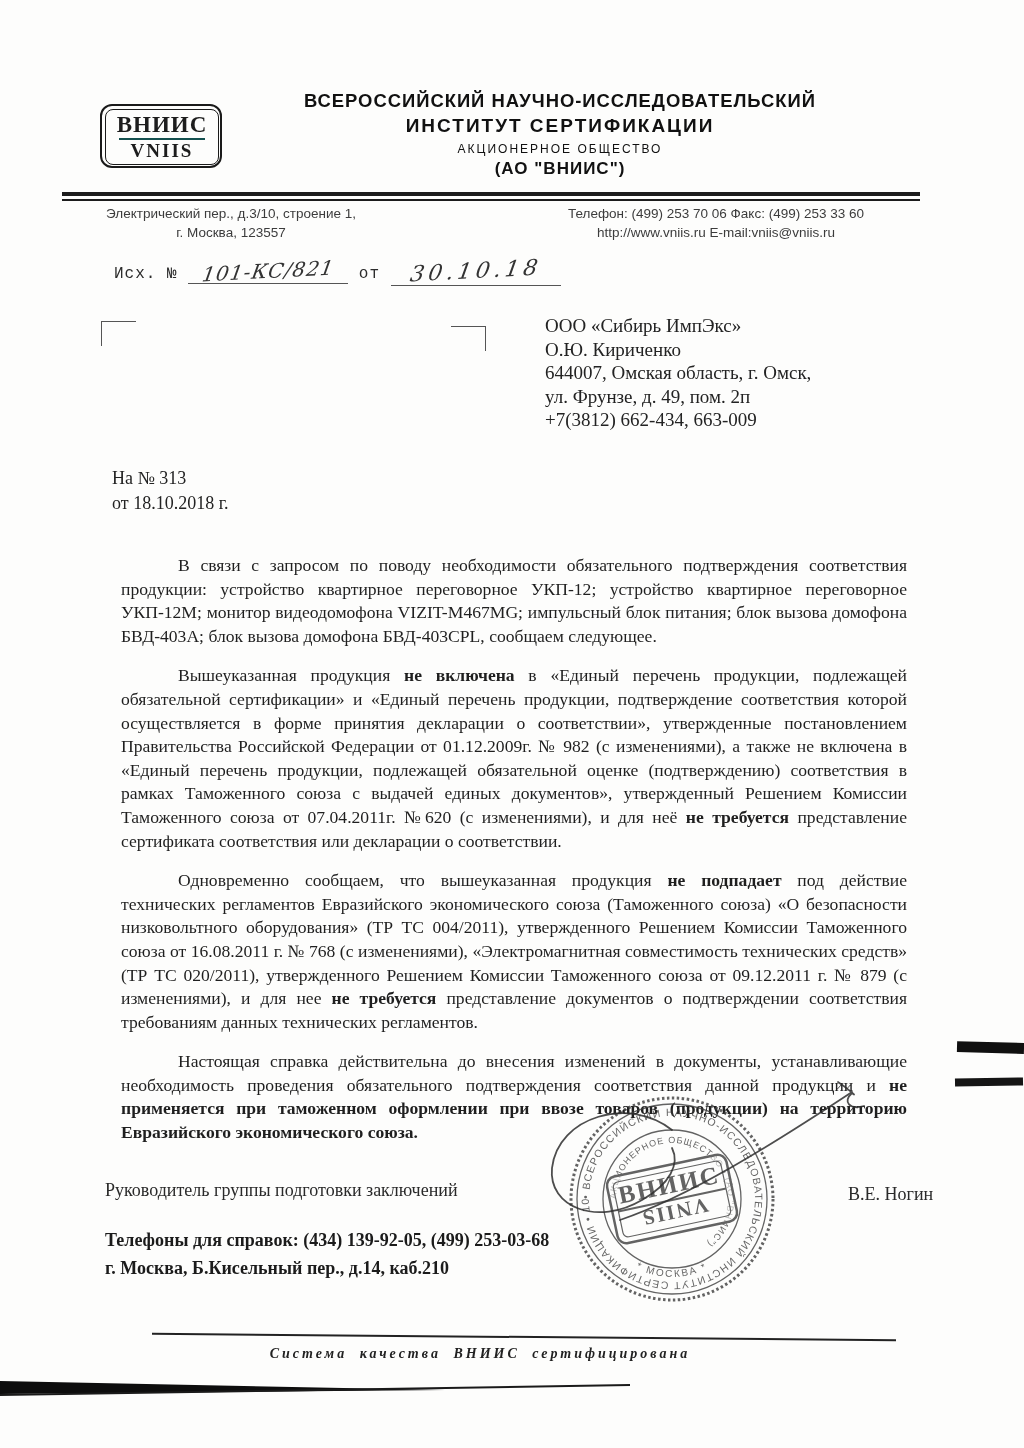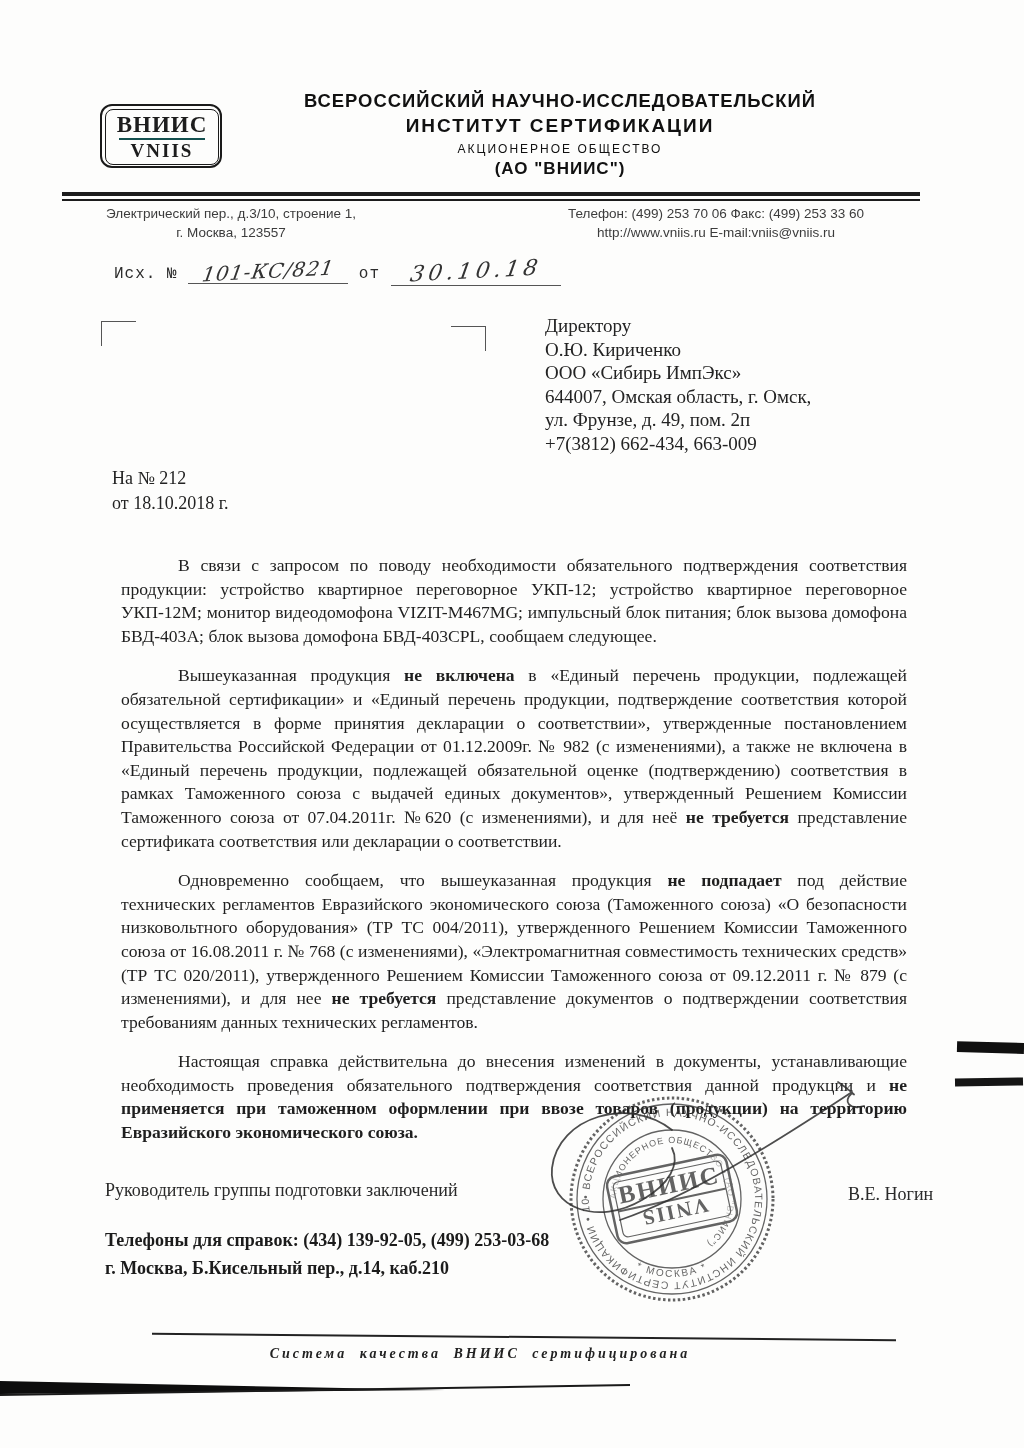--- a/index.html
+++ b/index.html
@@ -106,30 +106,29 @@
     <span>Исх. №</span>
     <span class="uline u-num"><span class="hand">101-КС/821</span></span>
     <span>от</span>
     <span class="uline u-date"><span class="hand">30.10.18</span></span>
   </div>
 
   <div class="corner-l"></div>
   <div class="corner-r"></div>
 
   <div class="recipient">
-    <div>Директору</div>
+    <div>ООО «Сибирь ИмпЭкс»</div>
     <div>О.Ю. Кириченко</div>
-    <div>ООО «Сибирь ИмпЭкс»</div>
     <div>644007, Омская область, г. Омск,</div>
     <div>ул. Фрунзе, д. 49, пом. 2п</div>
     <div>+7(3812) 662-434, 663-009</div>
   </div>
 
   <div class="reference">
-    <div>На  № 212</div>
+    <div>На  № 313</div>
     <div>от   18.10.2018 г.</div>
   </div>
 
   <div class="body-text">
     <p><span>В связи с запросом по поводу необходимости обязательного подтверждения соответствия продукции: устройство квартирное переговорное УКП-12; устройство квартирное переговорное УКП-12М; монитор видеодомофона VIZIT-M467MG; импульсный блок питания; блок вызова домофона БВД-403А;  блок вызова домофона БВД-403CPL, сообщаем следующее.</span></p>
     <p><span>Вышеуказанная продукция </span><span class="b">не включена</span><span> в «Единый перечень продукции, подлежащей обязательной сертификации» и «Единый перечень продукции, подтверждение соответствия которой осуществляется в форме принятия декларации о соответствии», утвержденные постановлением Правительства Российской Федерации от 01.12.2009г. № 982 (с изменениями), а также не включена в «Единый перечень продукции, подлежащей обязательной оценке (подтверждению) соответствия в рамках Таможенного союза с выдачей единых документов», утвержденный Решением Комиссии Таможенного союза от 07.04.2011г. №620 (с изменениями), и для неё </span><span class="b">не требуется</span><span> представление сертификата соответствия или декларации о соответствии.</span></p>
     <p><span>Одновременно сообщаем, что вышеуказанная продукция </span><span class="b">не подпадает</span><span> под действие технических регламентов Евразийского экономического союза (Таможенного союза) «О безопасности низковольтного оборудования» (ТР ТС 004/2011), утвержденного Решением Комиссии Таможенного союза от 16.08.2011 г. № 768 (с изменениями), «Электромагнитная совместимость технических средств» (ТР ТС 020/2011), утвержденного Решением Комиссии Таможенного союза от 09.12.2011 г. № 879 (с изменениями), и для нее </span><span class="b">не требуется</span><span> представление документов о подтверждении соответствия требованиям данных технических регламентов.</span></p>
     <p><span>Настоящая справка действительна до внесения изменений в документы, устанавливающие необходимость проведения обязательного подтверждения соответствия данной продукции и </span><span class="b">не применяется при таможенном оформлении при ввозе товаров (продукции) на территорию Евразийского экономического союза.</span></p>
   </div>
 

